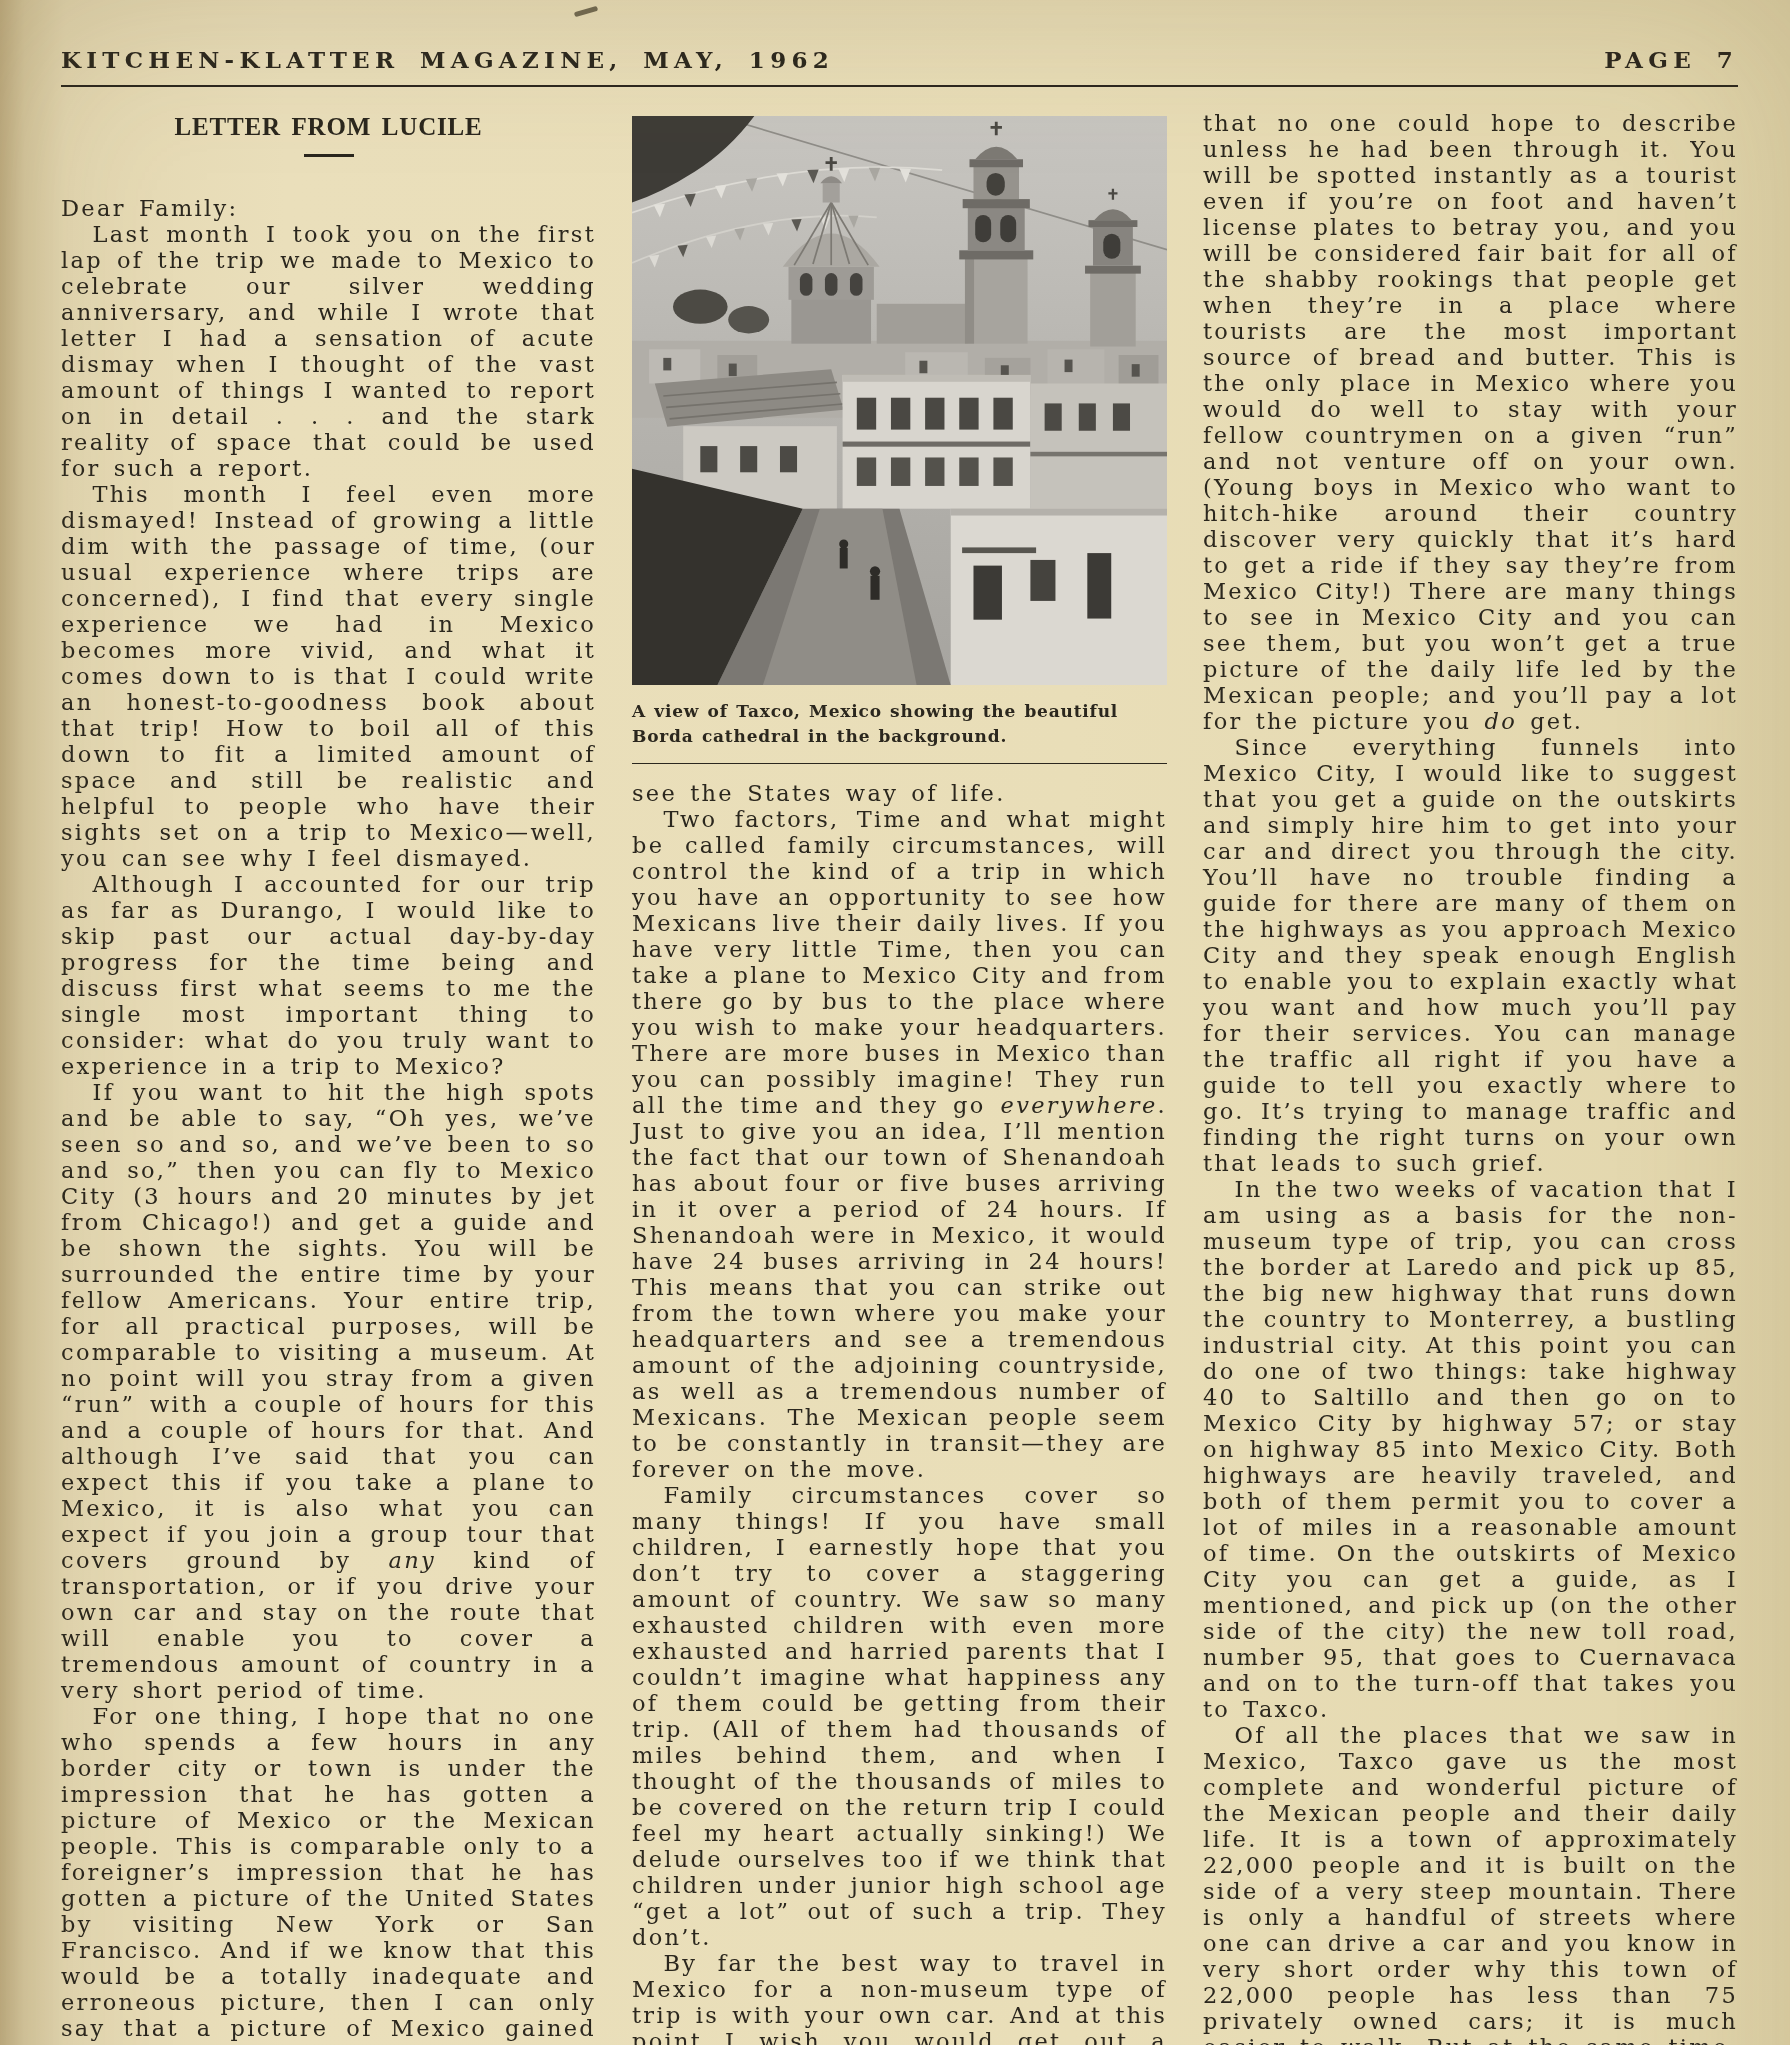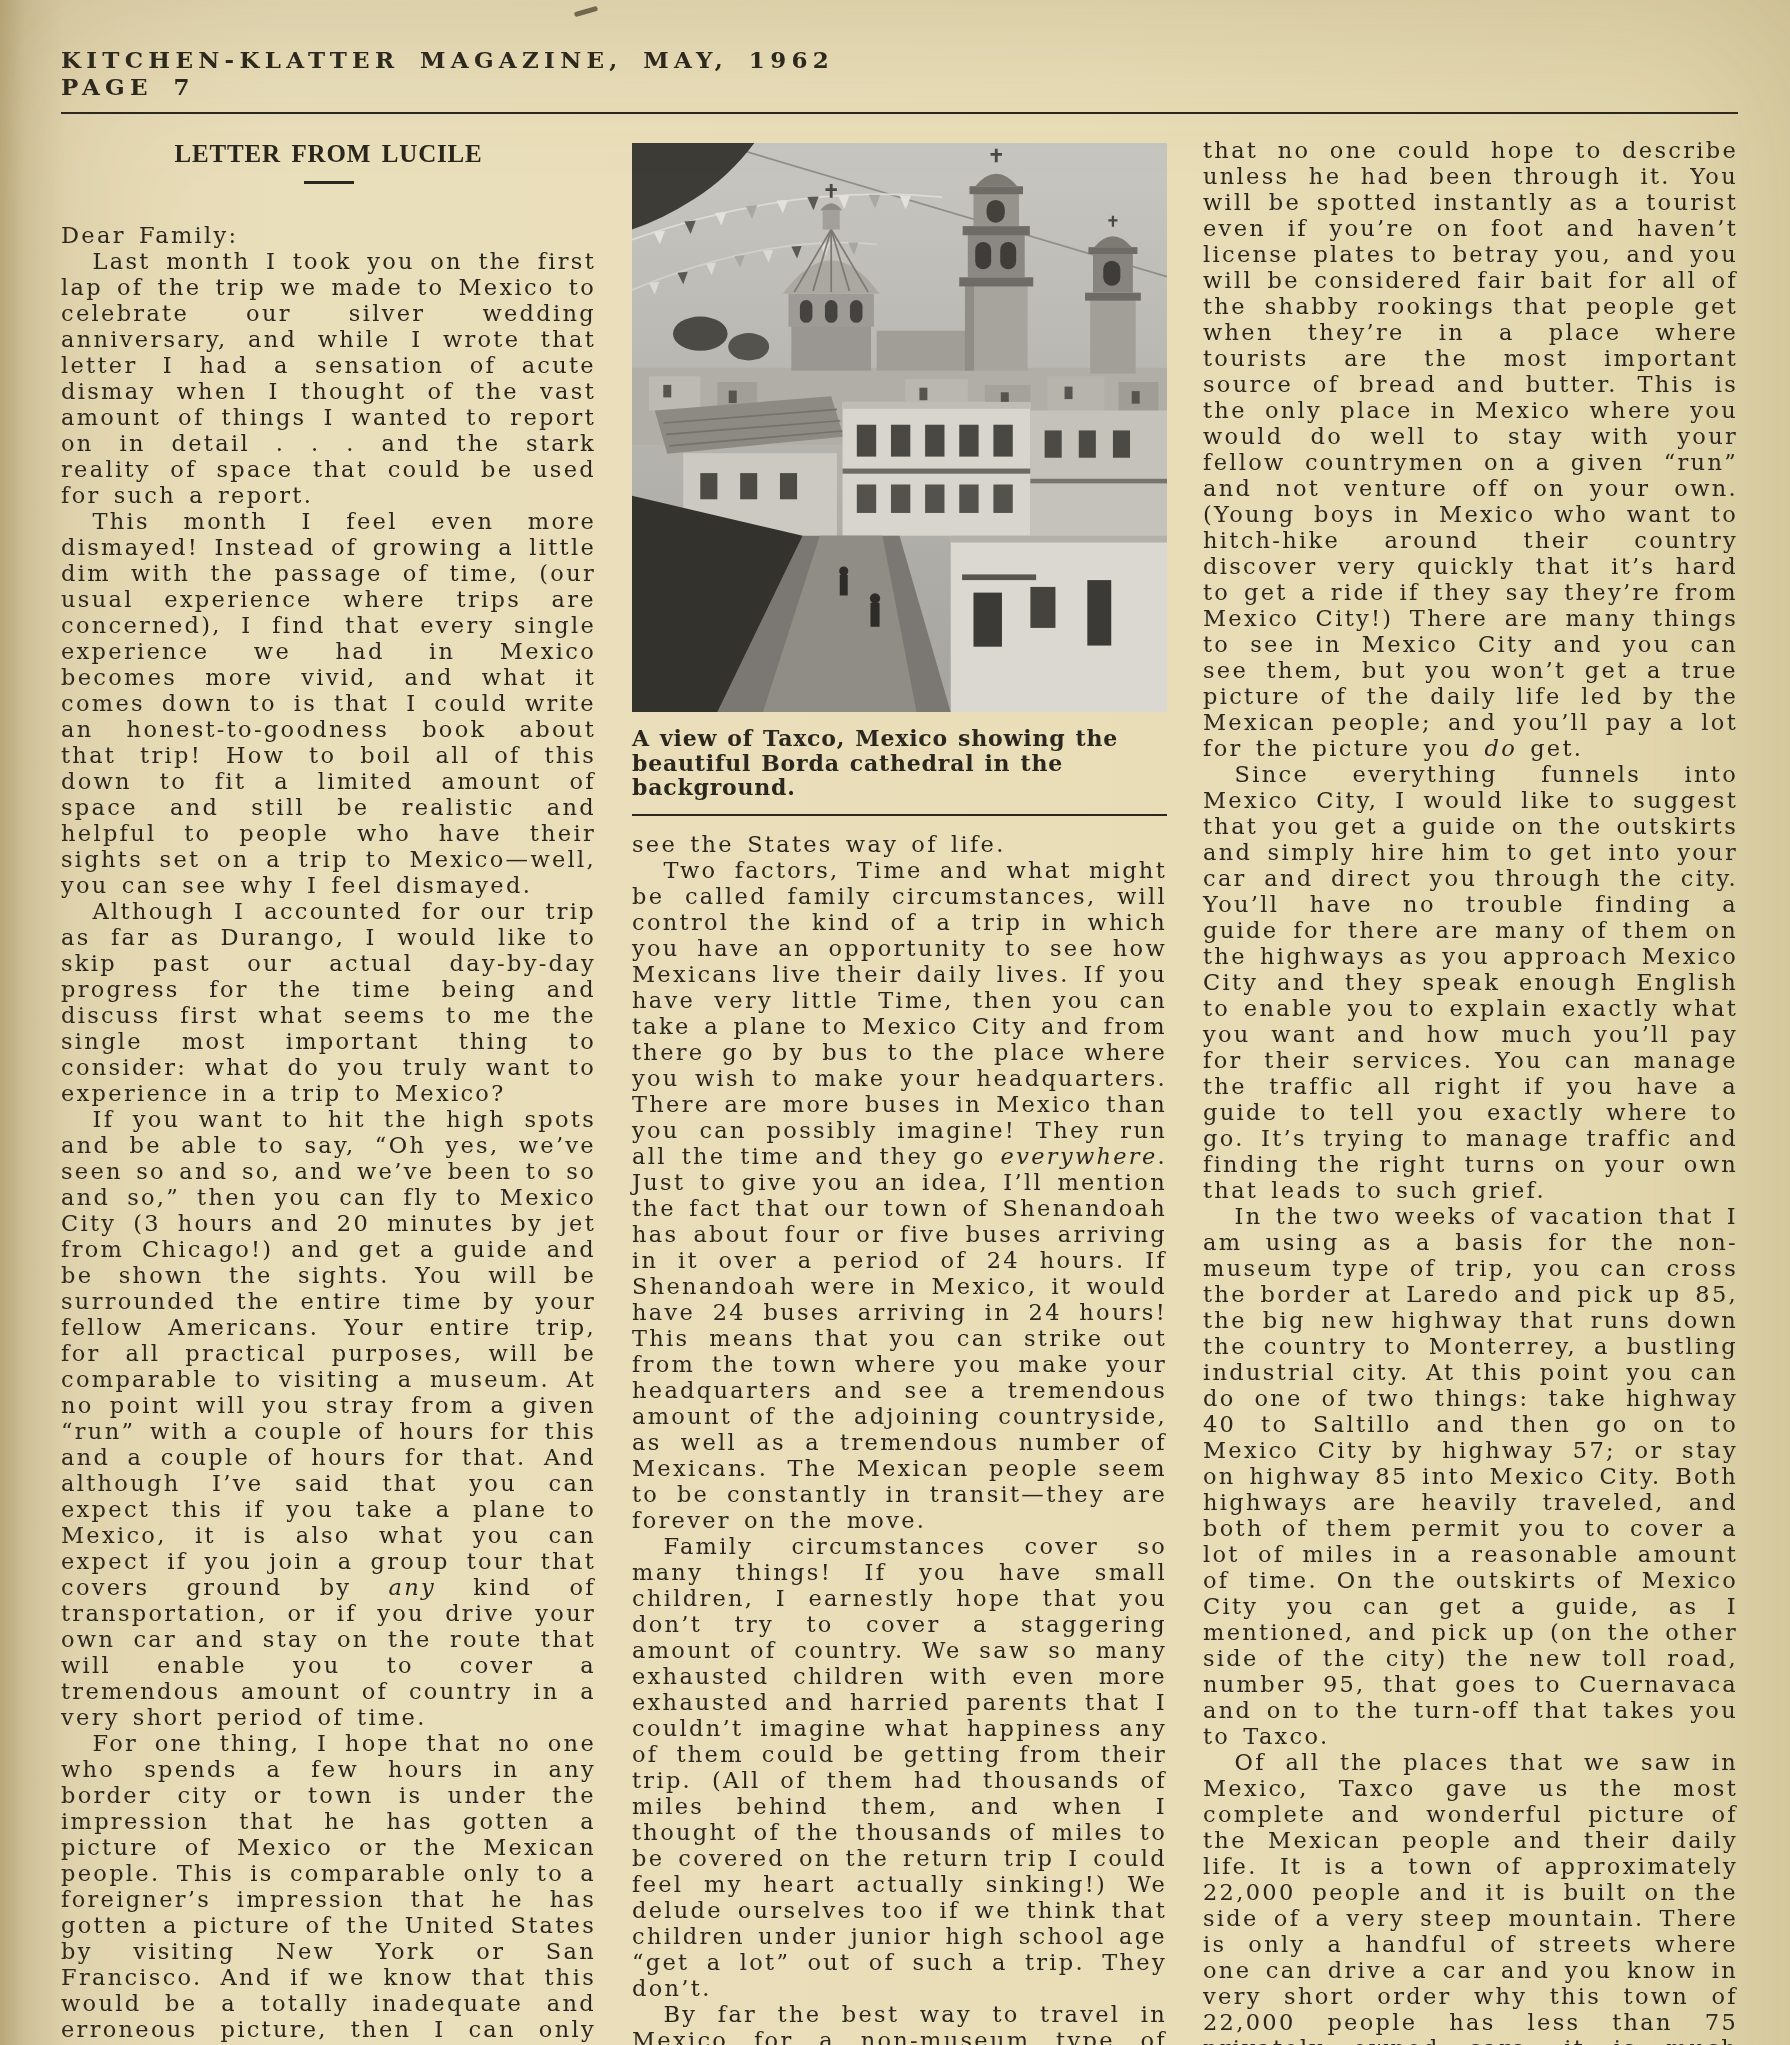--- a/index.html
+++ b/index.html
@@ -18,21 +18,21 @@
     content:"";position:absolute;inset:0;pointer-events:none;
     box-shadow:inset 0 0 172px rgba(104,80,38,.22);
   }
   .artifact{
     position:absolute;top:9px;left:574px;width:24px;height:4.9px;
     background:#4a4330;border-radius:2.5px;transform:rotate(-16deg);opacity:.75;
   }
   .page-header{
     display:flex;justify-content:space-between;align-items:baseline;
     padding:46px 52px 0 61px;
-    font-weight:bold;font-size:23px;letter-spacing:5.3px;word-spacing:7.4px;flex-direction:column;
+    font-weight:bold;font-size:23px;letter-spacing:5.3px;word-spacing:7.4px;
   }
   .header-rule{height:2px;background:var(--ink);margin:12.3px 52px 0 61px;}
   .columns{
     display:flex;gap:36px;
     padding:23px 52px 0 61px;
   }
   .col{
     flex:1 1 0;min-width:0;
     font-size:22.5px;line-height:26px;letter-spacing:2.3px;word-spacing:3.7px;
     text-align:justify;hyphens:none;
@@ -42,21 +42,21 @@
   .article-title{
     font-family:Liberation Serif, serif;
     font-weight:bold;font-size:25px;line-height:1;letter-spacing:0.8px;
     text-align:center;margin:4.1px 0 0 0;
   }
   .title-rule{width:50px;height:2.5px;background:var(--ink);margin:14.7px auto 38px auto;}
   .photo-figure{margin:5.7px 0 0 0;}
   .photo-frame{width:100%;aspect-ratio:940/1000;background:#b5b3ae;}
   .photo-frame svg{display:block;width:100%;height:100%;}
   .photo-caption{
-    font-weight:bold;font-size:22px;line-height:24.5px;letter-spacing:0.8px;word-spacing:1.6px;
+    font-weight:bold;font-size:17px;line-height:24.5px;letter-spacing:0.8px;word-spacing:1.6px;
     text-align:left;margin-top:14px;
   }
   .caption-rule{height:1.6px;background:var(--ink);margin:14.7px 0 15.5px 0;}
 </style>
 </head>
 <body>
 
 <div class="artifact"></div>
 
 <header class="page-header">

